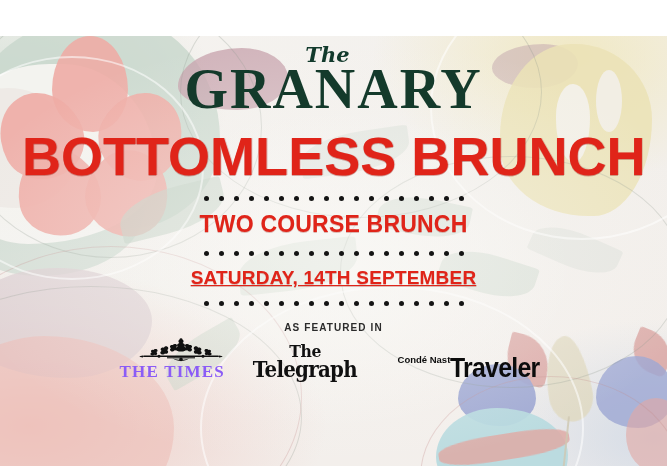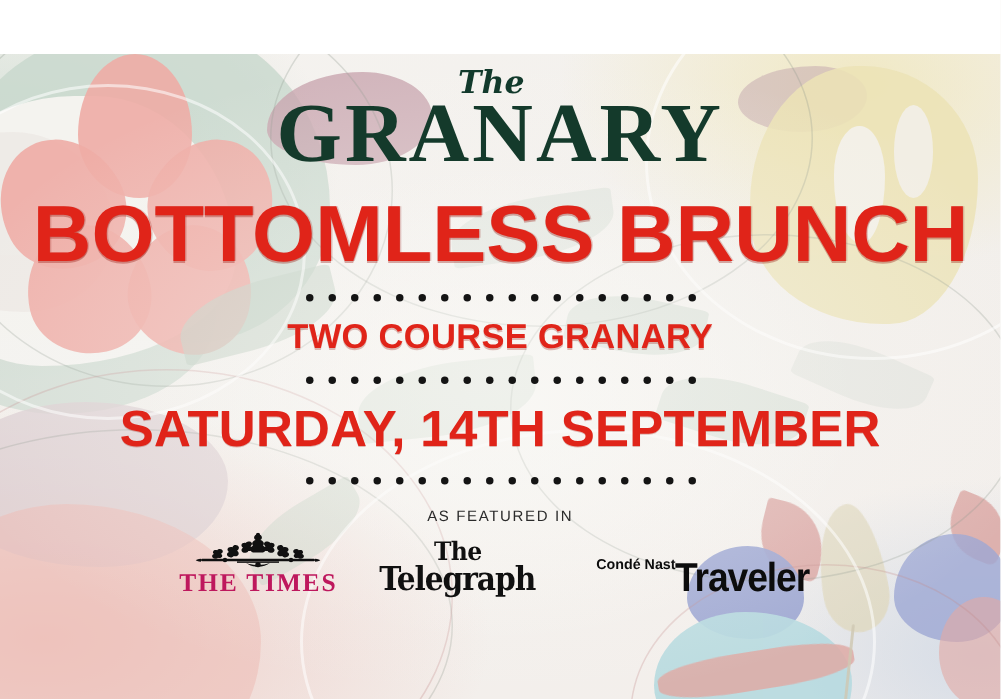--- a/index.html
+++ b/index.html
@@ -320,46 +320,46 @@
     font-family: "Liberation Sans Narrow", "Liberation Sans", sans-serif;
     font-weight: 700;
     line-height: 1.12;
     letter-spacing: 0.2px;
     text-shadow: 0 1px 0 rgba(150,20,12,0.28);
   }
   .line-1 { font-size: 23px; }
   .line-2 { font-size: 23px; }
   .line-3 { font-size: 25px; margin-top: 13px; }
   .line-4 { font-size: 25px; }
-  .line-5 { font-size: 34px; }
+  .line-5 { font-size: 19px; text-decoration: underline; }
   .line-6 { font-size: 25px; }
 
   .featured {
     margin-top: 5px;
     font-family: "Liberation Sans", sans-serif;
     font-size: 10px;
-    font-weight: 400;
+    font-weight: 700;
     letter-spacing: 1.1px;
     color: #2b2b2b;
   }
 
   .logos {
     margin-top: 5px;
     display: flex;
     align-items: flex-end;
     justify-content: center;
     gap: 22px;
   }
 
   
   .times {
     display: flex;
     flex-direction: column;
-    align-items: center;
-    color: #be185d;
+    align-items: flex-end;
+    color: #8b5cf6;
   }
   .times-crest { display: block; }
   .times-word {
     font-family: "Liberation Serif", serif;
     font-weight: 700;
     font-size: 17px;
     letter-spacing: 1.2px;
     line-height: 1;
     margin-top: 1px;
   }
@@ -498,21 +498,21 @@
         <span></span>
         <span></span>
         <span></span>
         <span></span>
         <span></span>
         <span></span>
         <span></span>
         <span></span>
     </div>
 
-    <div class="block line-2">TWO COURSE GRANARY</div>
+    <div class="block line-2">TWO COURSE BRUNCH</div>
 
     <div class="dots">
       <span></span>
         <span></span>
         <span></span>
         <span></span>
         <span></span>
         <span></span>
         <span></span>
         <span></span>

